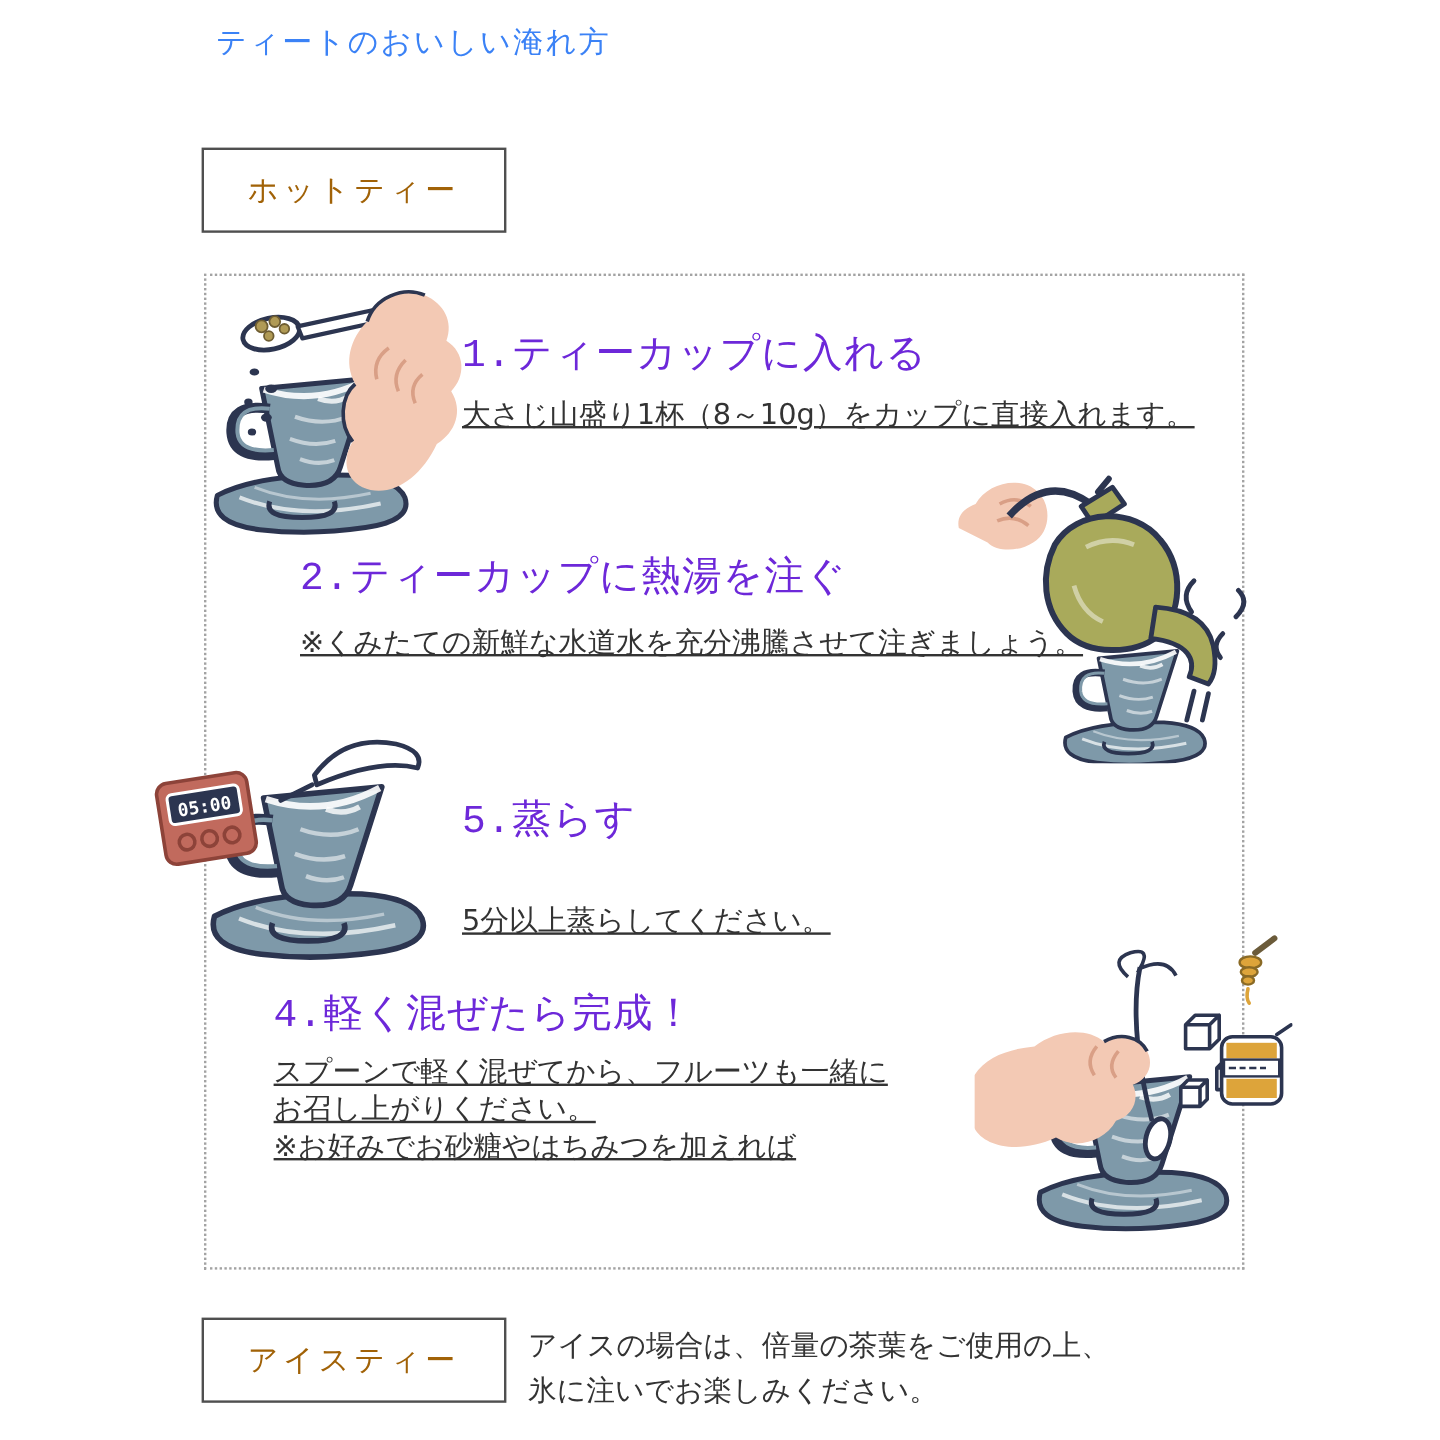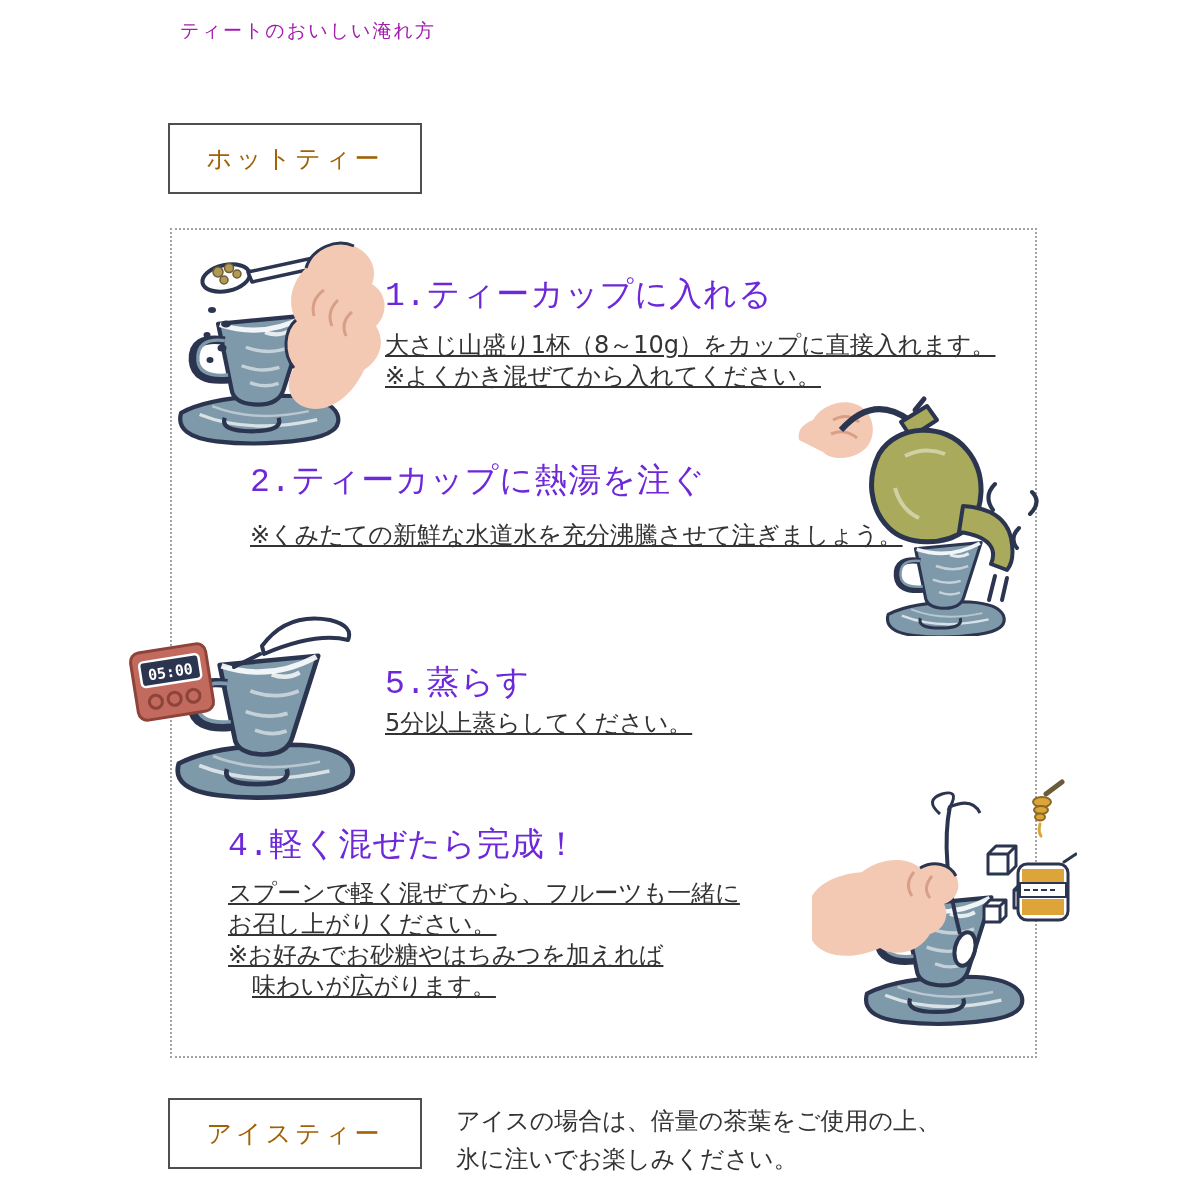--- a/index.html
+++ b/index.html
@@ -16,21 +16,21 @@
     --dash:#a3a3a3;
   }
   html,body{margin:0;padding:0;background:#ffffff;}
   .page{
     position:relative;width:1200px;height:1200px;background:#ffffff;
     font-family:"DejaVu Sans",sans-serif;color:var(--text);overflow:hidden;
   }
   .abs{position:absolute;}
   .page-title{
     left:180px;top:18px;font-family:"DejaVu Serif",serif;
-    font-size:19px;letter-spacing:2px;color:#a21caf;
+    font-size:25px;letter-spacing:2px;color:#3b82f6;
   }
   .label-box{
     width:250px;height:67px;border:2px solid var(--border);
     display:flex;align-items:center;justify-content:center;background:#fff;
   }
   .label-box span{
     font-family:Liberation Sans, sans-serif;font-size:25px;letter-spacing:4px;color:#a16207;
   }
   .hot-box{left:168px;top:123px;}
   .ice-box{left:168px;top:1098px;}
@@ -40,21 +40,21 @@
   }
   .step-heading{
     font-family:Liberation Mono, monospace;font-size:33px;color:#6d28d9;
     letter-spacing:1px;white-space:nowrap;
   }
   .step-body{
     font-size:24px;line-height:31px;color:var(--text);white-space:nowrap;text-decoration:underline;
   }
   .step-body .indent{padding-left:24px;}
   .ice-note{
-    left:440px;top:1102px;font-size:24px;line-height:38px;color:var(--text);white-space:nowrap;margin-left:16px;
+    left:440px;top:1102px;font-size:24px;line-height:38px;color:var(--text);white-space:nowrap;
   }
   svg{display:block;}
 </style>
 </head>
 <body>
 
 <svg width="0" height="0" style="position:absolute" aria-hidden="true">
   <defs>
     <g id="teacup">
       <path d="M18,120 Q10,148 60,154 Q110,160 165,152 Q212,145 204,122 Q196,103 150,100 Q60,98 18,120 Z" fill="var(--cup)" stroke="var(--ink)" stroke-width="5" stroke-linejoin="round"></path>
@@ -103,21 +103,20 @@
     <g>
       <path d="M134,30 C140,10 164,0 182,8 C198,15 206,30 200,46 C216,56 216,76 204,88 C214,104 208,122 192,132 C178,162 152,178 130,168 C114,160 114,142 122,130 C110,116 112,92 124,82 C114,64 120,44 134,30 Z" fill="var(--hand)"></path>
       <path d="M152,52 q-14,10 -10,26 M166,62 q-12,12 -6,26 M180,74 q-12,10 -6,24" stroke="var(--hand-line)" stroke-width="3" fill="none"></path>
       <path d="M134,30 C140,10 164,0 182,8" fill="none" stroke="var(--ink)" stroke-width="3"></path>
       <path d="M122,130 C110,116 112,92 124,82" fill="none" stroke="var(--ink)" stroke-width="3"></path>
     </g>
   </svg>
   <div class="abs step-heading" style="left:385px;top:272px">1.ティーカップに入れる</div>
   <div class="abs step-body" style="left:385px;top:330px">
     <div>大さじ山盛り1杯（8～10g）をカップに直接入れます。</div>
-    <div>※よくかき混ぜてから入れてください。</div>
   </div>
 
   <svg class="abs" style="left:785px;top:388px" width="255" height="248" viewBox="0 0 255 248">
     <use href="#teacup" transform="translate(92,152) scale(0.62)"></use>
     <g>
       <path d="M28,32 C38,14 66,8 80,22 C92,34 90,56 76,64 C64,72 46,72 38,64 L14,52 C12,42 18,36 28,32 Z" fill="var(--hand)"></path>
       <path d="M48,32 q14,-8 26,2 M46,46 q14,-6 26,4" stroke="var(--hand-line)" stroke-width="3" fill="none"></path>
     </g>
     <g>
       <path d="M56,42 Q88,6 124,32" fill="none" stroke="var(--ink)" stroke-width="6"></path>
@@ -153,21 +152,21 @@
           <circle cx="62" cy="89" r="6.5"></circle>
           <circle cx="81" cy="89" r="6.5"></circle>
       </g>
     </g>
     <g>
       <path d="M152,36 Q177,2 220,10 Q244,16 238,30 Q206,22 154,44 Z" fill="#ffffff" stroke="var(--ink)" stroke-width="4" stroke-linejoin="round"></path>
       <path d="M150,44 L124,57" stroke="var(--ink)" stroke-width="4" stroke-linecap="round"></path>
     </g>
   </svg>
   <div class="abs step-heading" style="left:385px;top:660px">5.蒸らす</div>
-  <div class="abs step-body" style="left:385px;top:708px">
+  <div class="abs step-body" style="left:385px;top:752px">
     <div>5分以上蒸らしてください。</div>
   </div>
 
   <svg class="abs" style="left:812px;top:778px" width="265" height="250" viewBox="0 0 265 250">
     <use href="#teacup" transform="translate(40,116) scale(0.83)"></use>
     <g>
       <path d="M128,36 q-16,-14 2,-20 q18,-5 8,13 q22,-10 30,6" fill="none" stroke="var(--ink)" stroke-width="3"></path>
       <path d="M138,28 C130,68 138,118 148,156" fill="none" stroke="var(--ink)" stroke-width="4"></path>
       <ellipse cx="153" cy="171" rx="10" ry="17" transform="rotate(14 153 171)" fill="#ffffff" stroke="var(--ink)" stroke-width="4"></ellipse>
     </g>
@@ -197,21 +196,20 @@
       <rect x="208" y="105" width="46" height="14" fill="#ffffff" stroke="var(--ink)" stroke-width="2"></rect>
       <path d="M212,112 h6 M221,112 h5 M229,112 h6 M238,112 h5" stroke="var(--ink)" stroke-width="2"></path>
       <path d="M252,84 l12,-8" stroke="var(--ink)" stroke-width="3" stroke-linecap="round"></path>
     </g>
   </svg>
   <div class="abs step-heading" style="left:228px;top:822px">4.軽く混ぜたら完成！</div>
   <div class="abs step-body" style="left:228px;top:878px">
     <div>スプーンで軽く混ぜてから、フルーツも一緒に</div>
     <div>お召し上がりください。</div>
     <div>※お好みでお砂糖やはちみつを加えれば</div>
-    <div class="indent">味わいが広がります。</div>
   </div>
 
   <div class="abs label-box ice-box">
     <span>アイスティー</span>
   </div>
   <div class="abs ice-note">
     <div>アイスの場合は、倍量の茶葉をご使用の上、</div>
     <div>氷に注いでお楽しみください。</div>
   </div>
 

